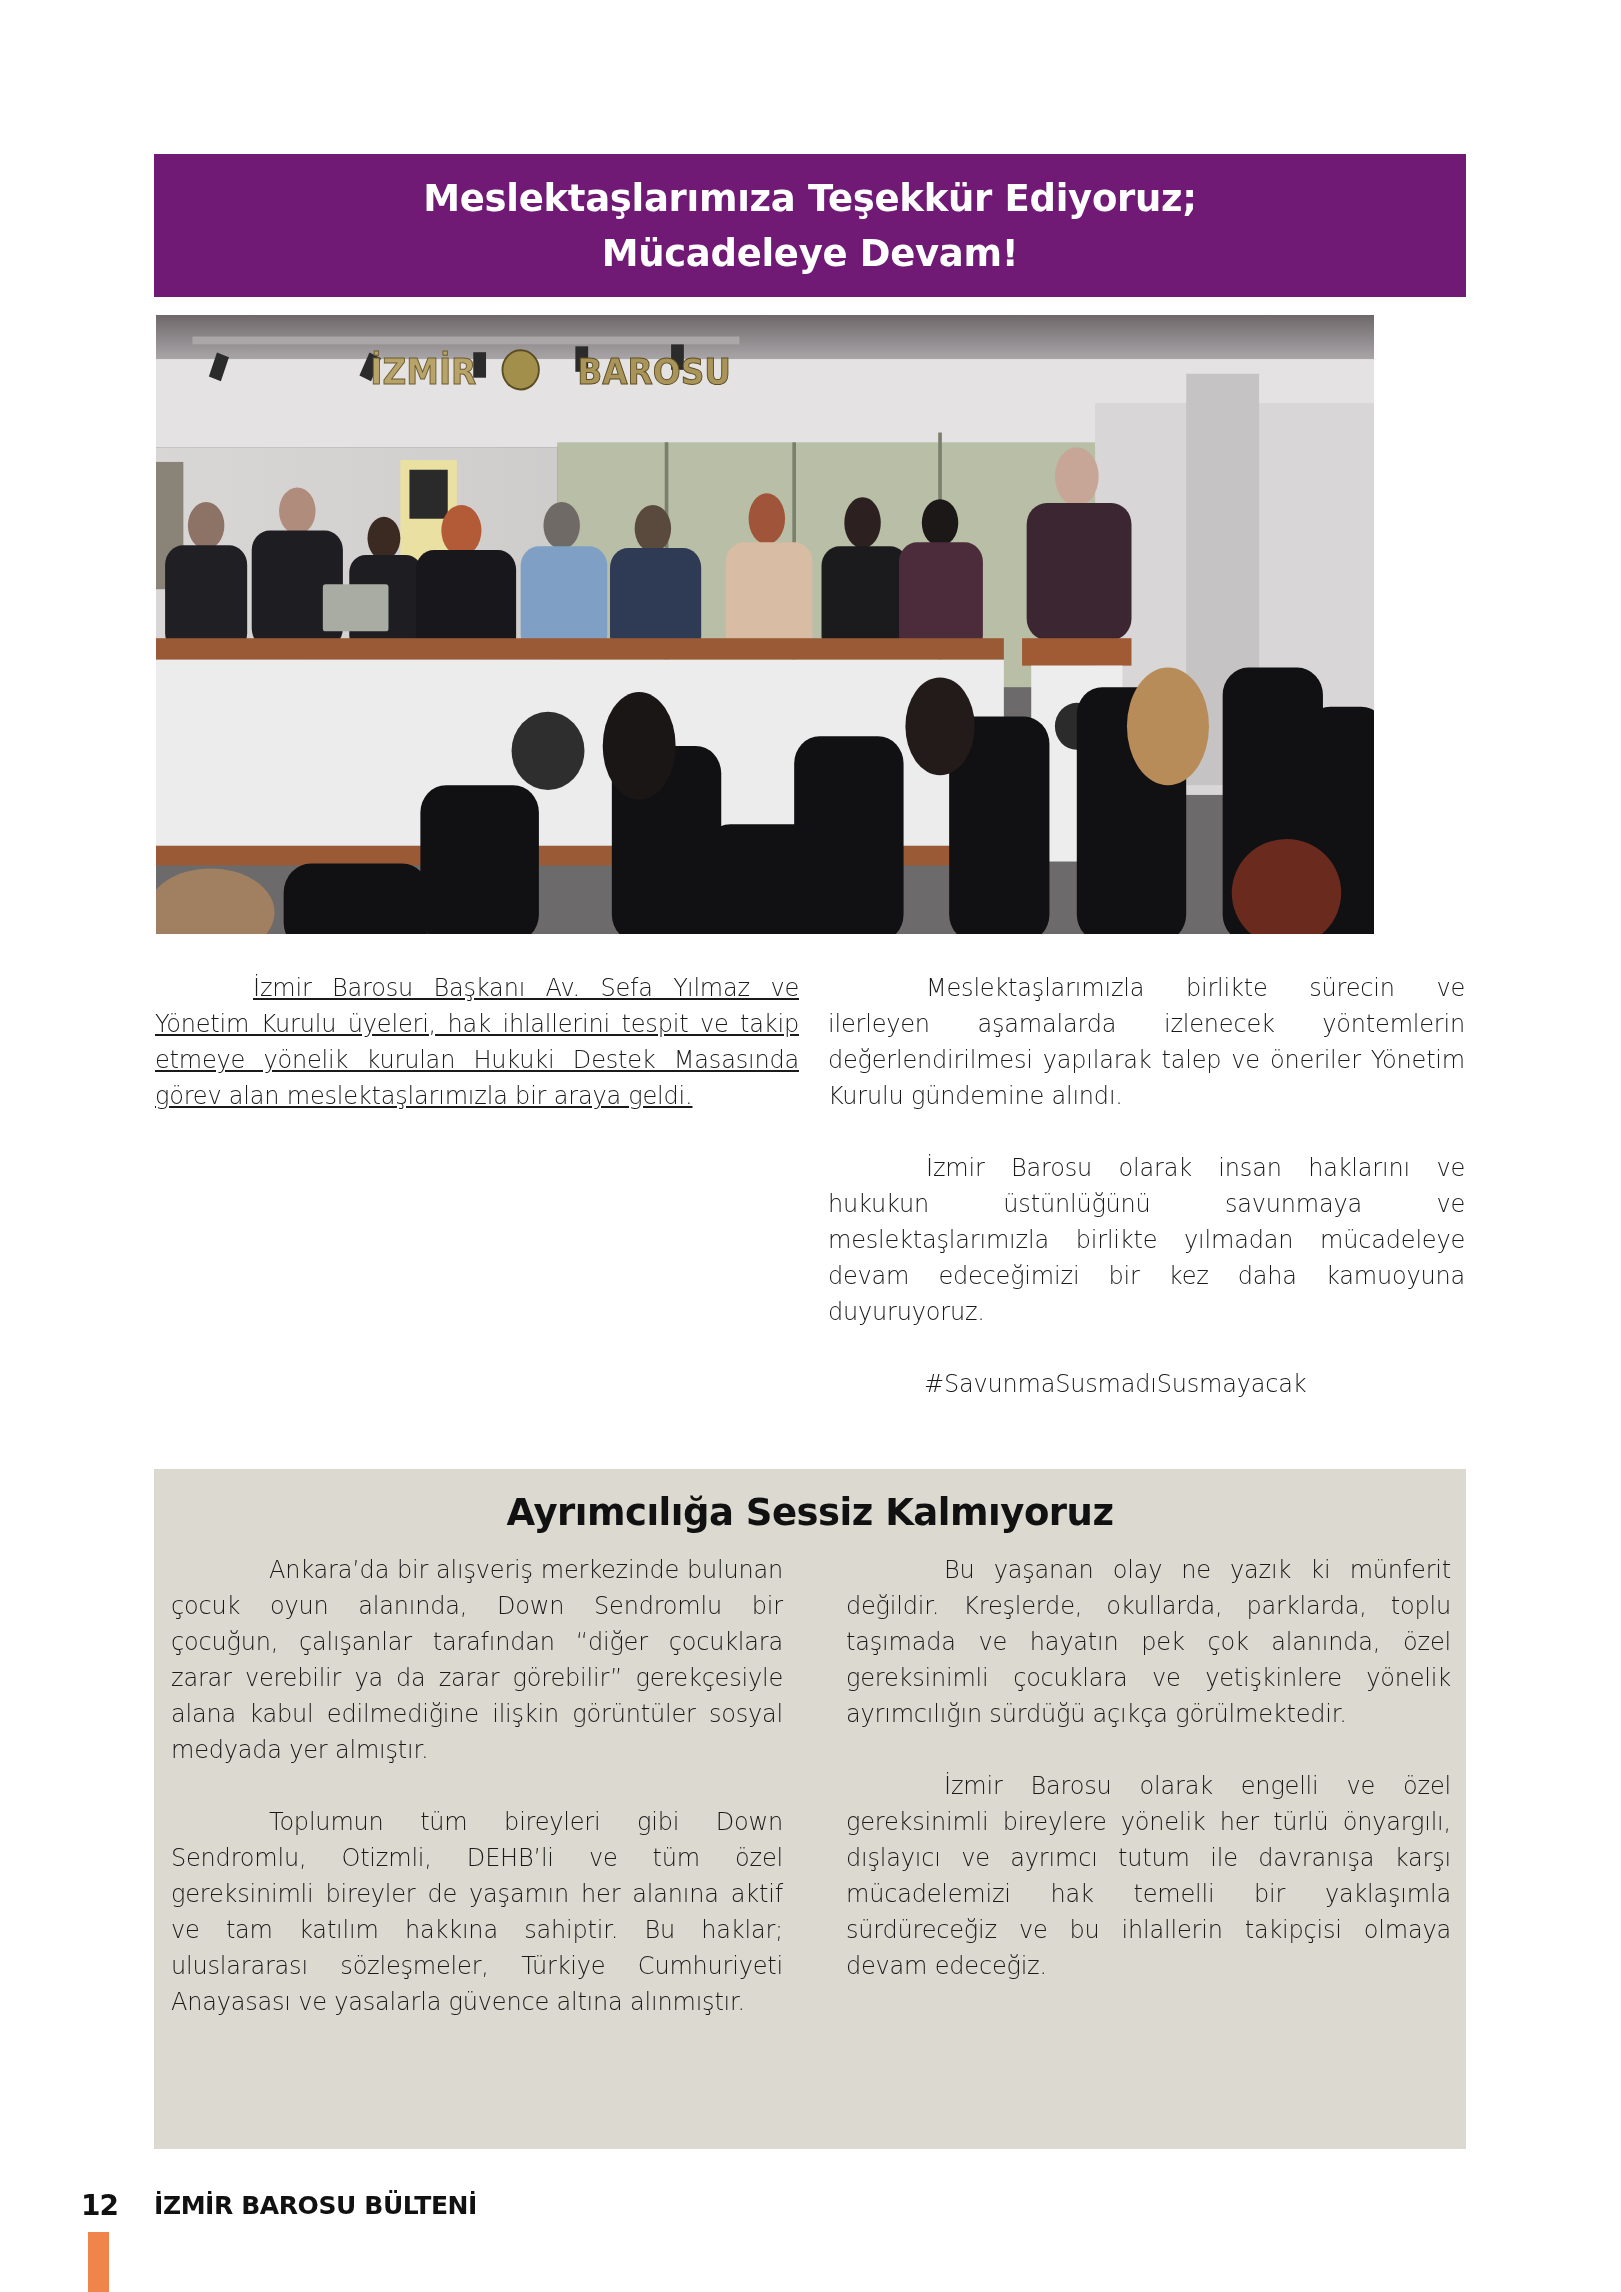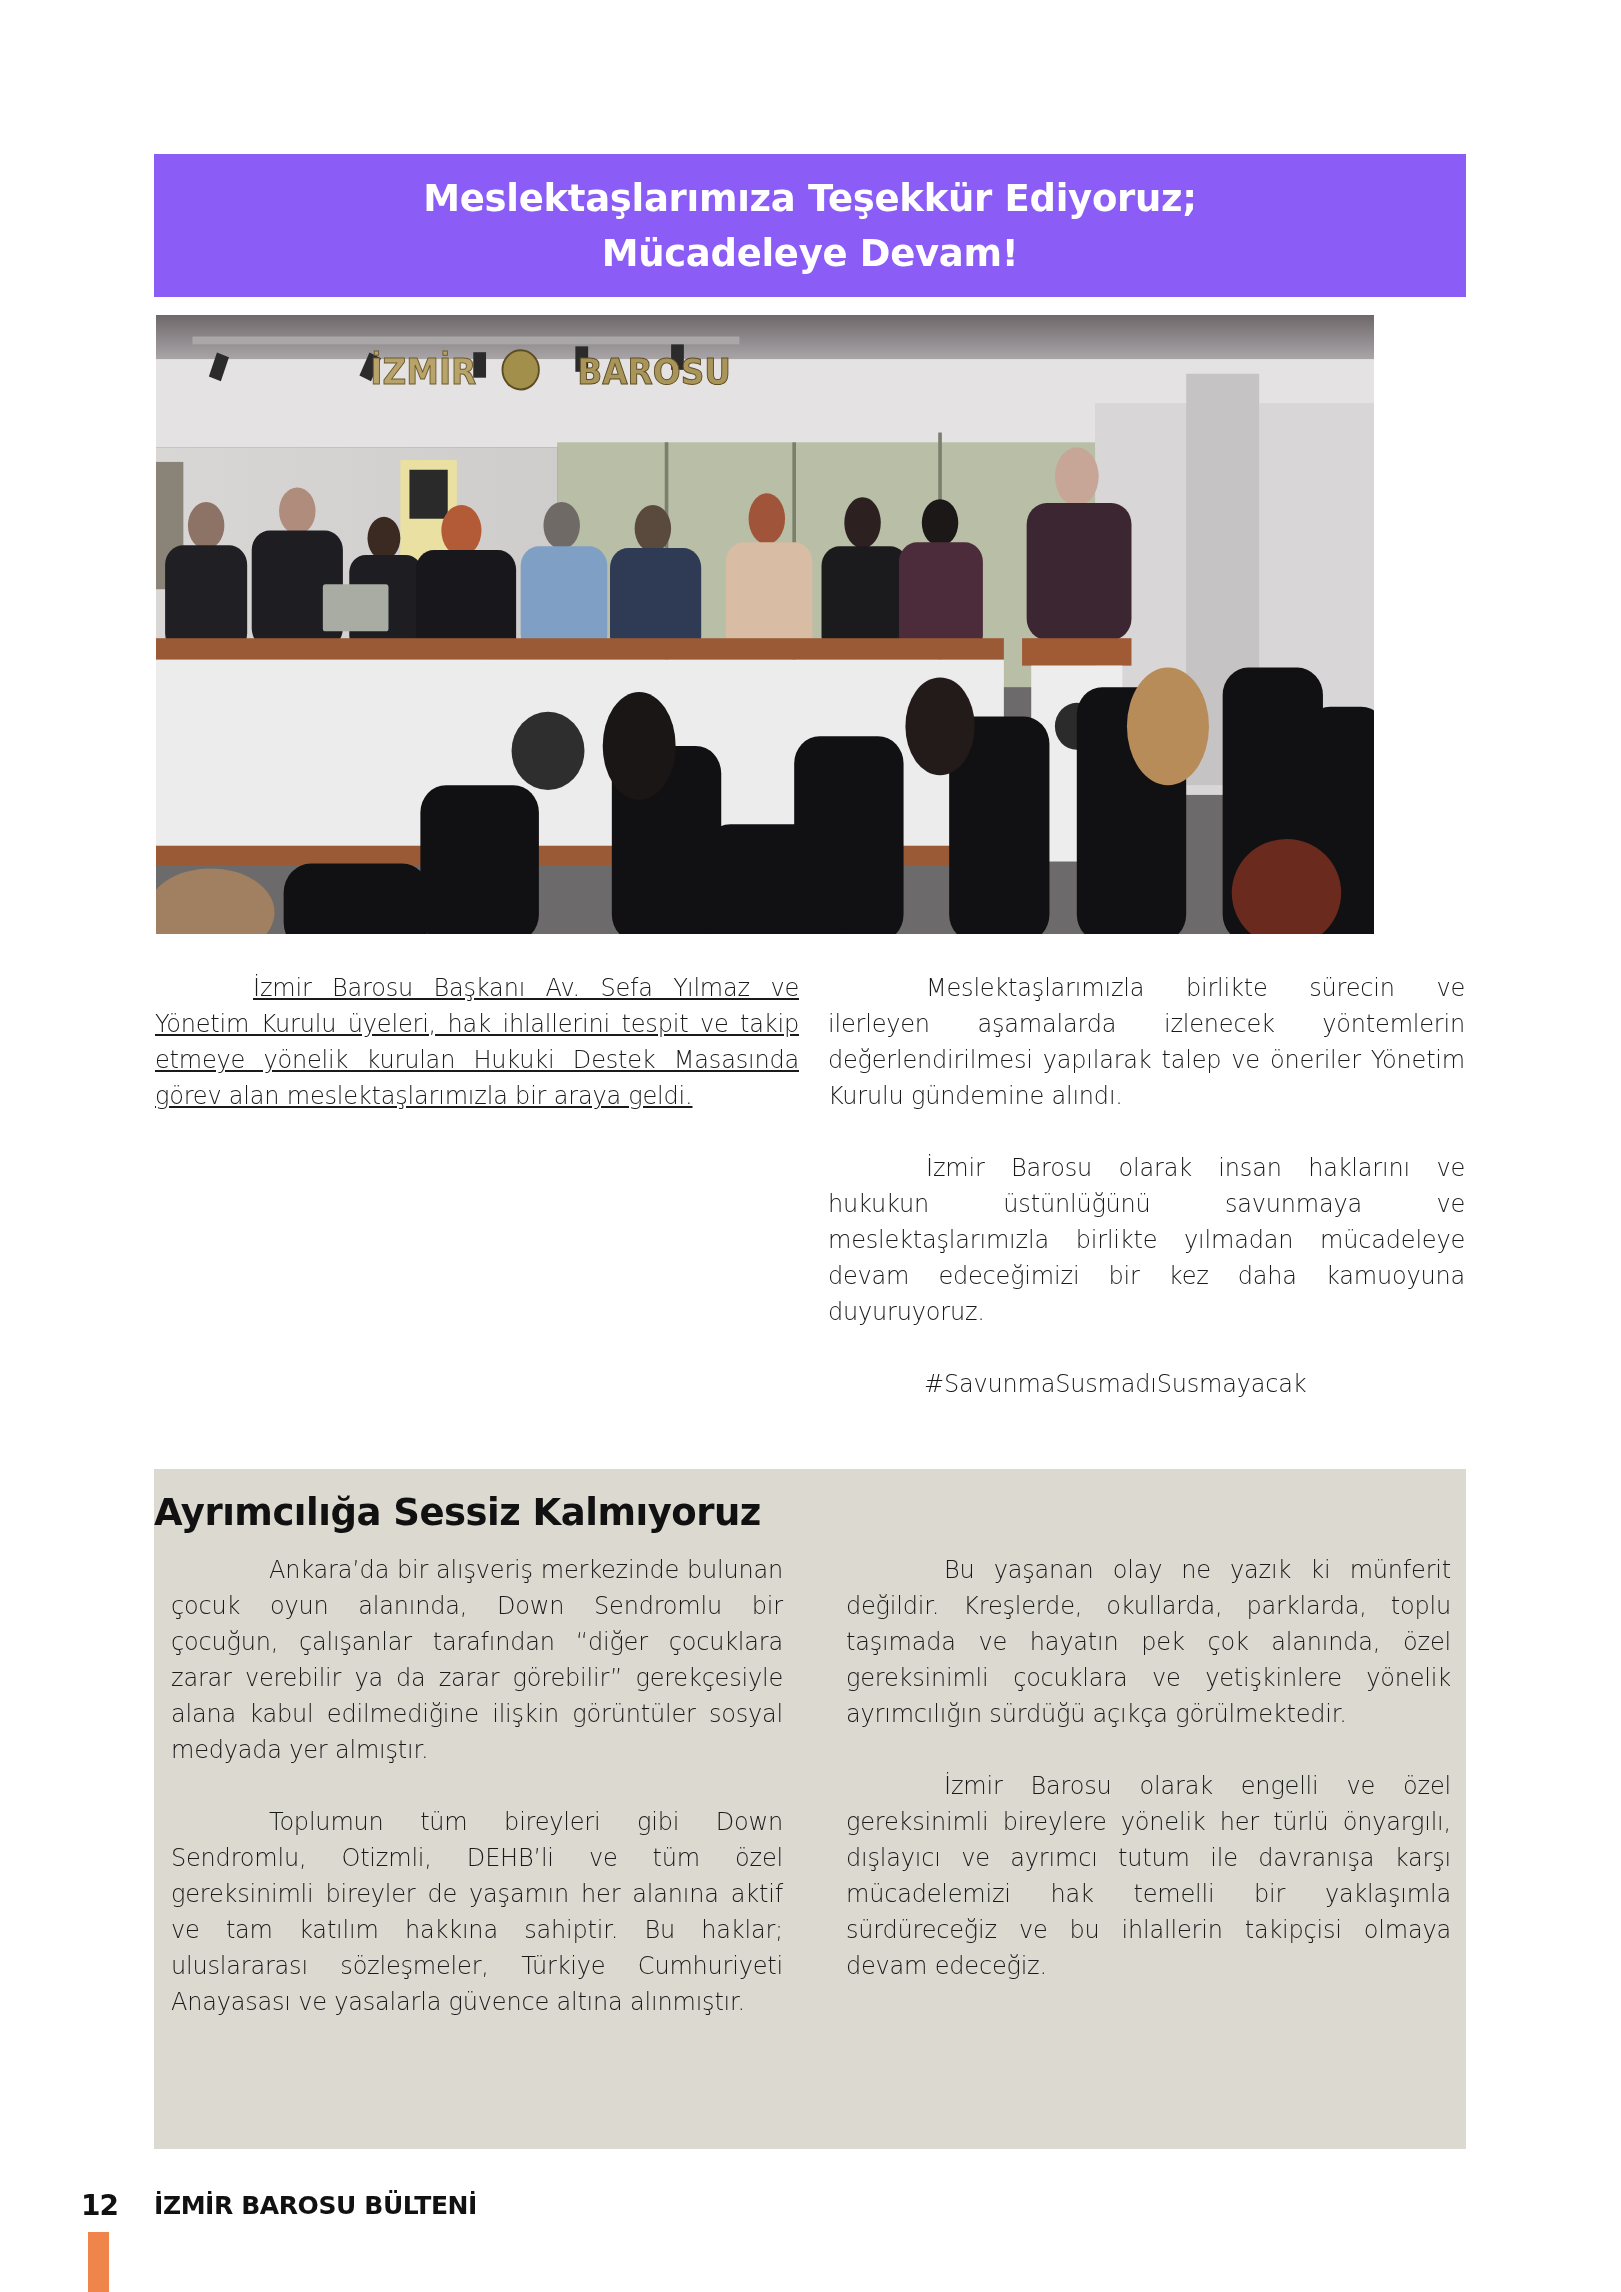--- a/index.html
+++ b/index.html
@@ -3,21 +3,21 @@
 <meta charset="utf-8">
 <style>
   html, body { margin: 0; padding: 0; }
   body {
     width: 1621px; height: 2293px; position: relative; overflow: hidden;
     background: #ffffff; color: #1a1a1a;
     font-family: "DejaVu Sans", sans-serif;
   }
   .banner {
     position: absolute; left: 154px; top: 154px; width: 1312px; height: 143px;
-    background: #8b5cf6; color: #ffffff;
+    background: #701a75; color: #ffffff;
     display: flex; flex-direction: column; align-items: center; justify-content: center;
   }
   .banner .line {
     font-family: "DejaVu Sans", sans-serif; font-weight: bold;
     font-size: 37px; line-height: 55px; letter-spacing: -0.3px; text-align: center;
   }
   .photo {
     position: absolute; left: 156px; top: 315px; width: 1218px; height: 619px; overflow: hidden;
     background: #6d6a6b;
   }
@@ -30,21 +30,21 @@
   .col p { margin: 0 0 36px 0; text-indent: 98px; }
   .col p:last-child { margin-bottom: 0; }
   .col .hashtag { text-indent: 96px; text-align: left; }
   .col-a1 { left: 155px; top: 970px; width: 644px; text-decoration: underline; }
   .col-a2 { left: 828px; top: 970px; width: 637px; }
   .graybox {
     position: absolute; left: 154px; top: 1469px; width: 1312px; height: 680px;
     background: #dcd9d1;
   }
   .graybox .gtitle {
-    position: absolute; left: 0; right: 0; top: 13.7px; 
+    position: absolute; left: 0; right: 0; top: 13.7px; text-align: center;
     font-family: "DejaVu Sans", sans-serif; font-weight: bold; font-size: 37px;
     line-height: 59px; color: #111111; letter-spacing: -0.5px;
   }
   .col-b1 { left: 171px; top: 1552px; width: 612px; }
   .col-b2 { left: 846px; top: 1552px; width: 605px; }
   .footer-num {
     position: absolute; left: 81px; top: 2182px; font-family: "DejaVu Sans", sans-serif;
     font-weight: bold; font-size: 28px; line-height: 47px; color: #111111; letter-spacing: -1px;
   }
   .footer-title {

